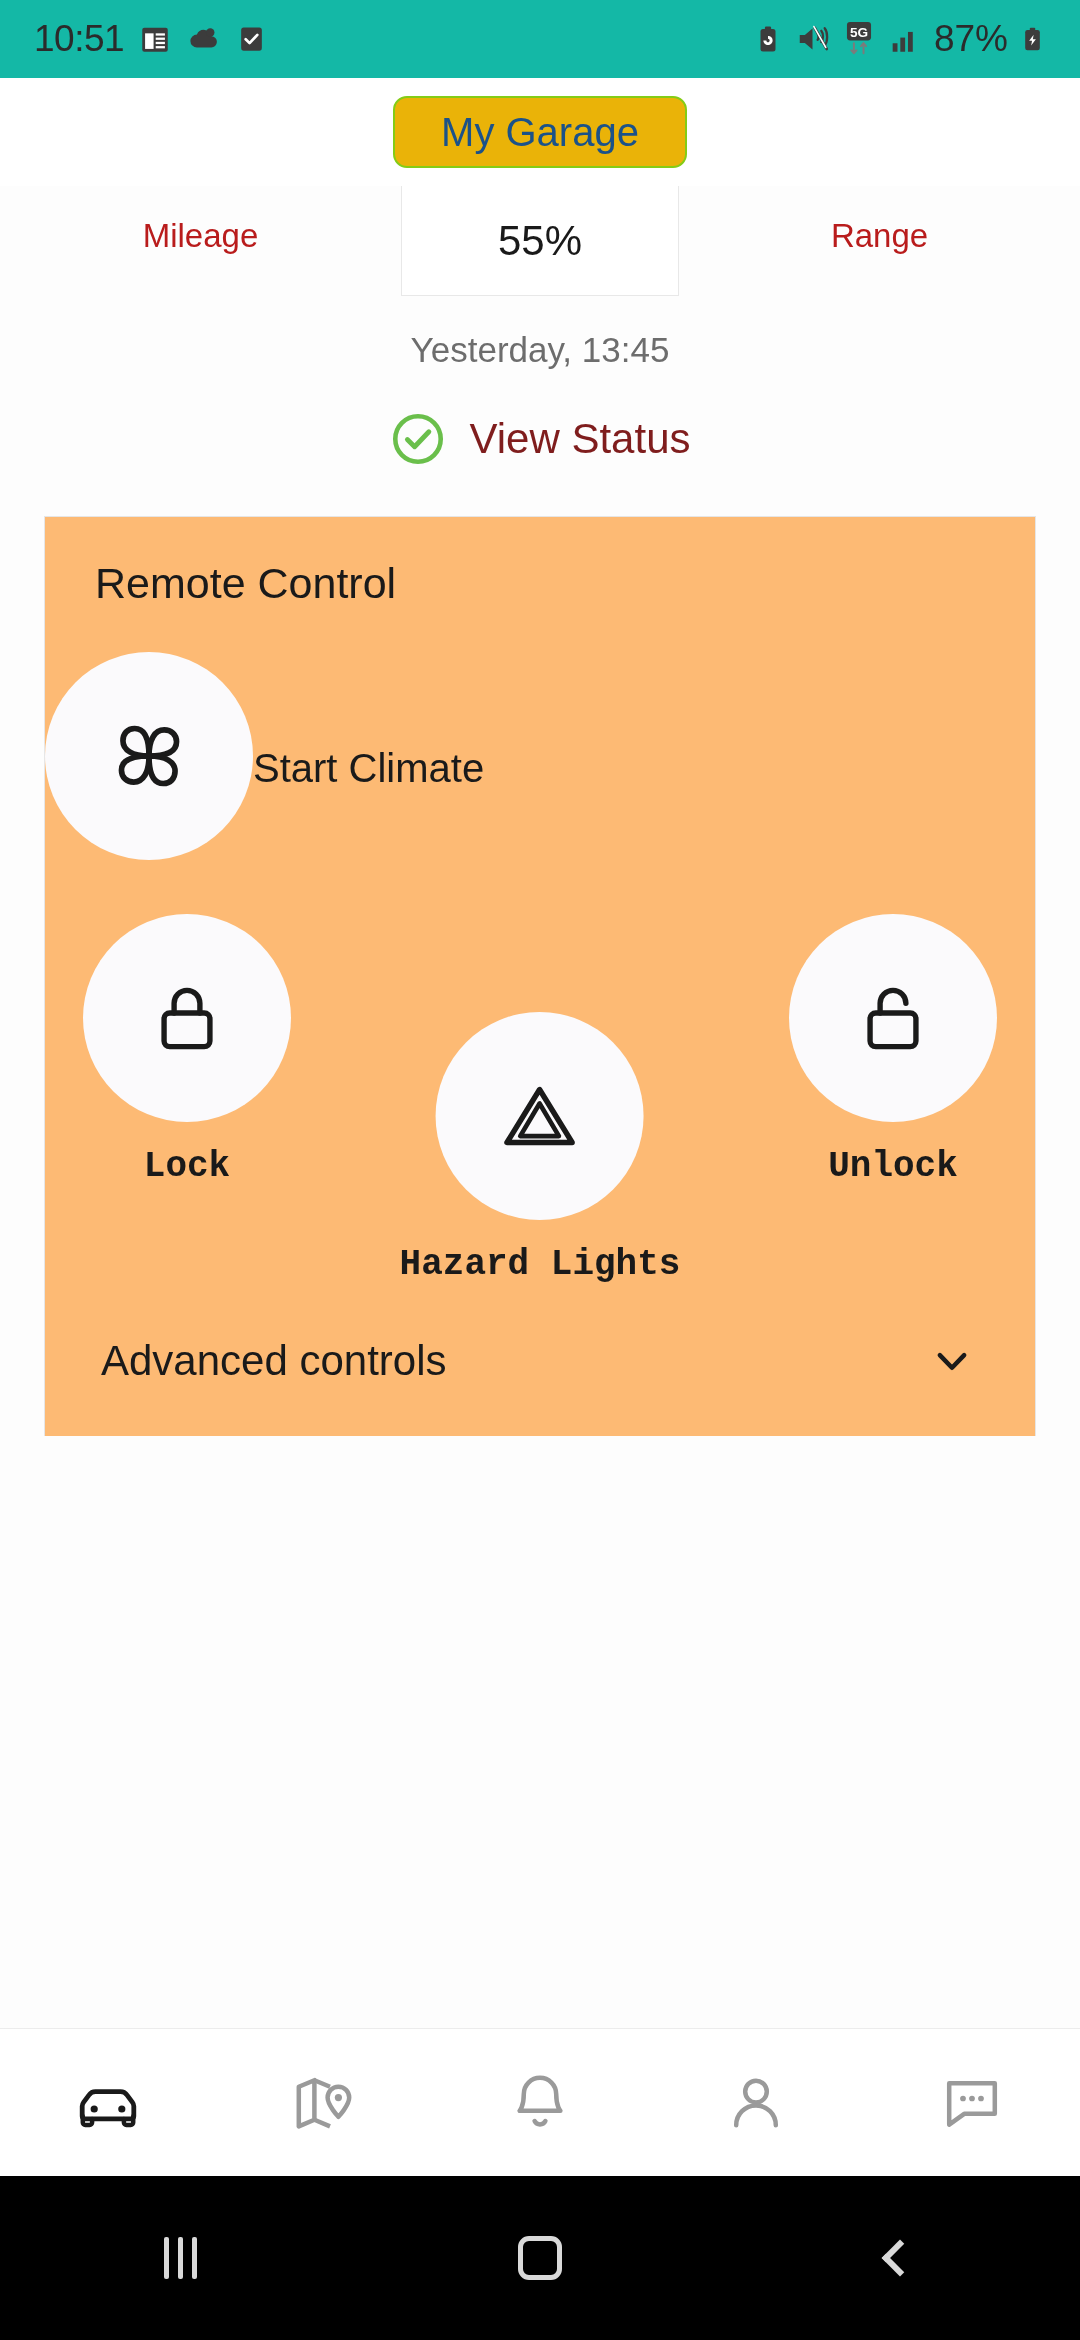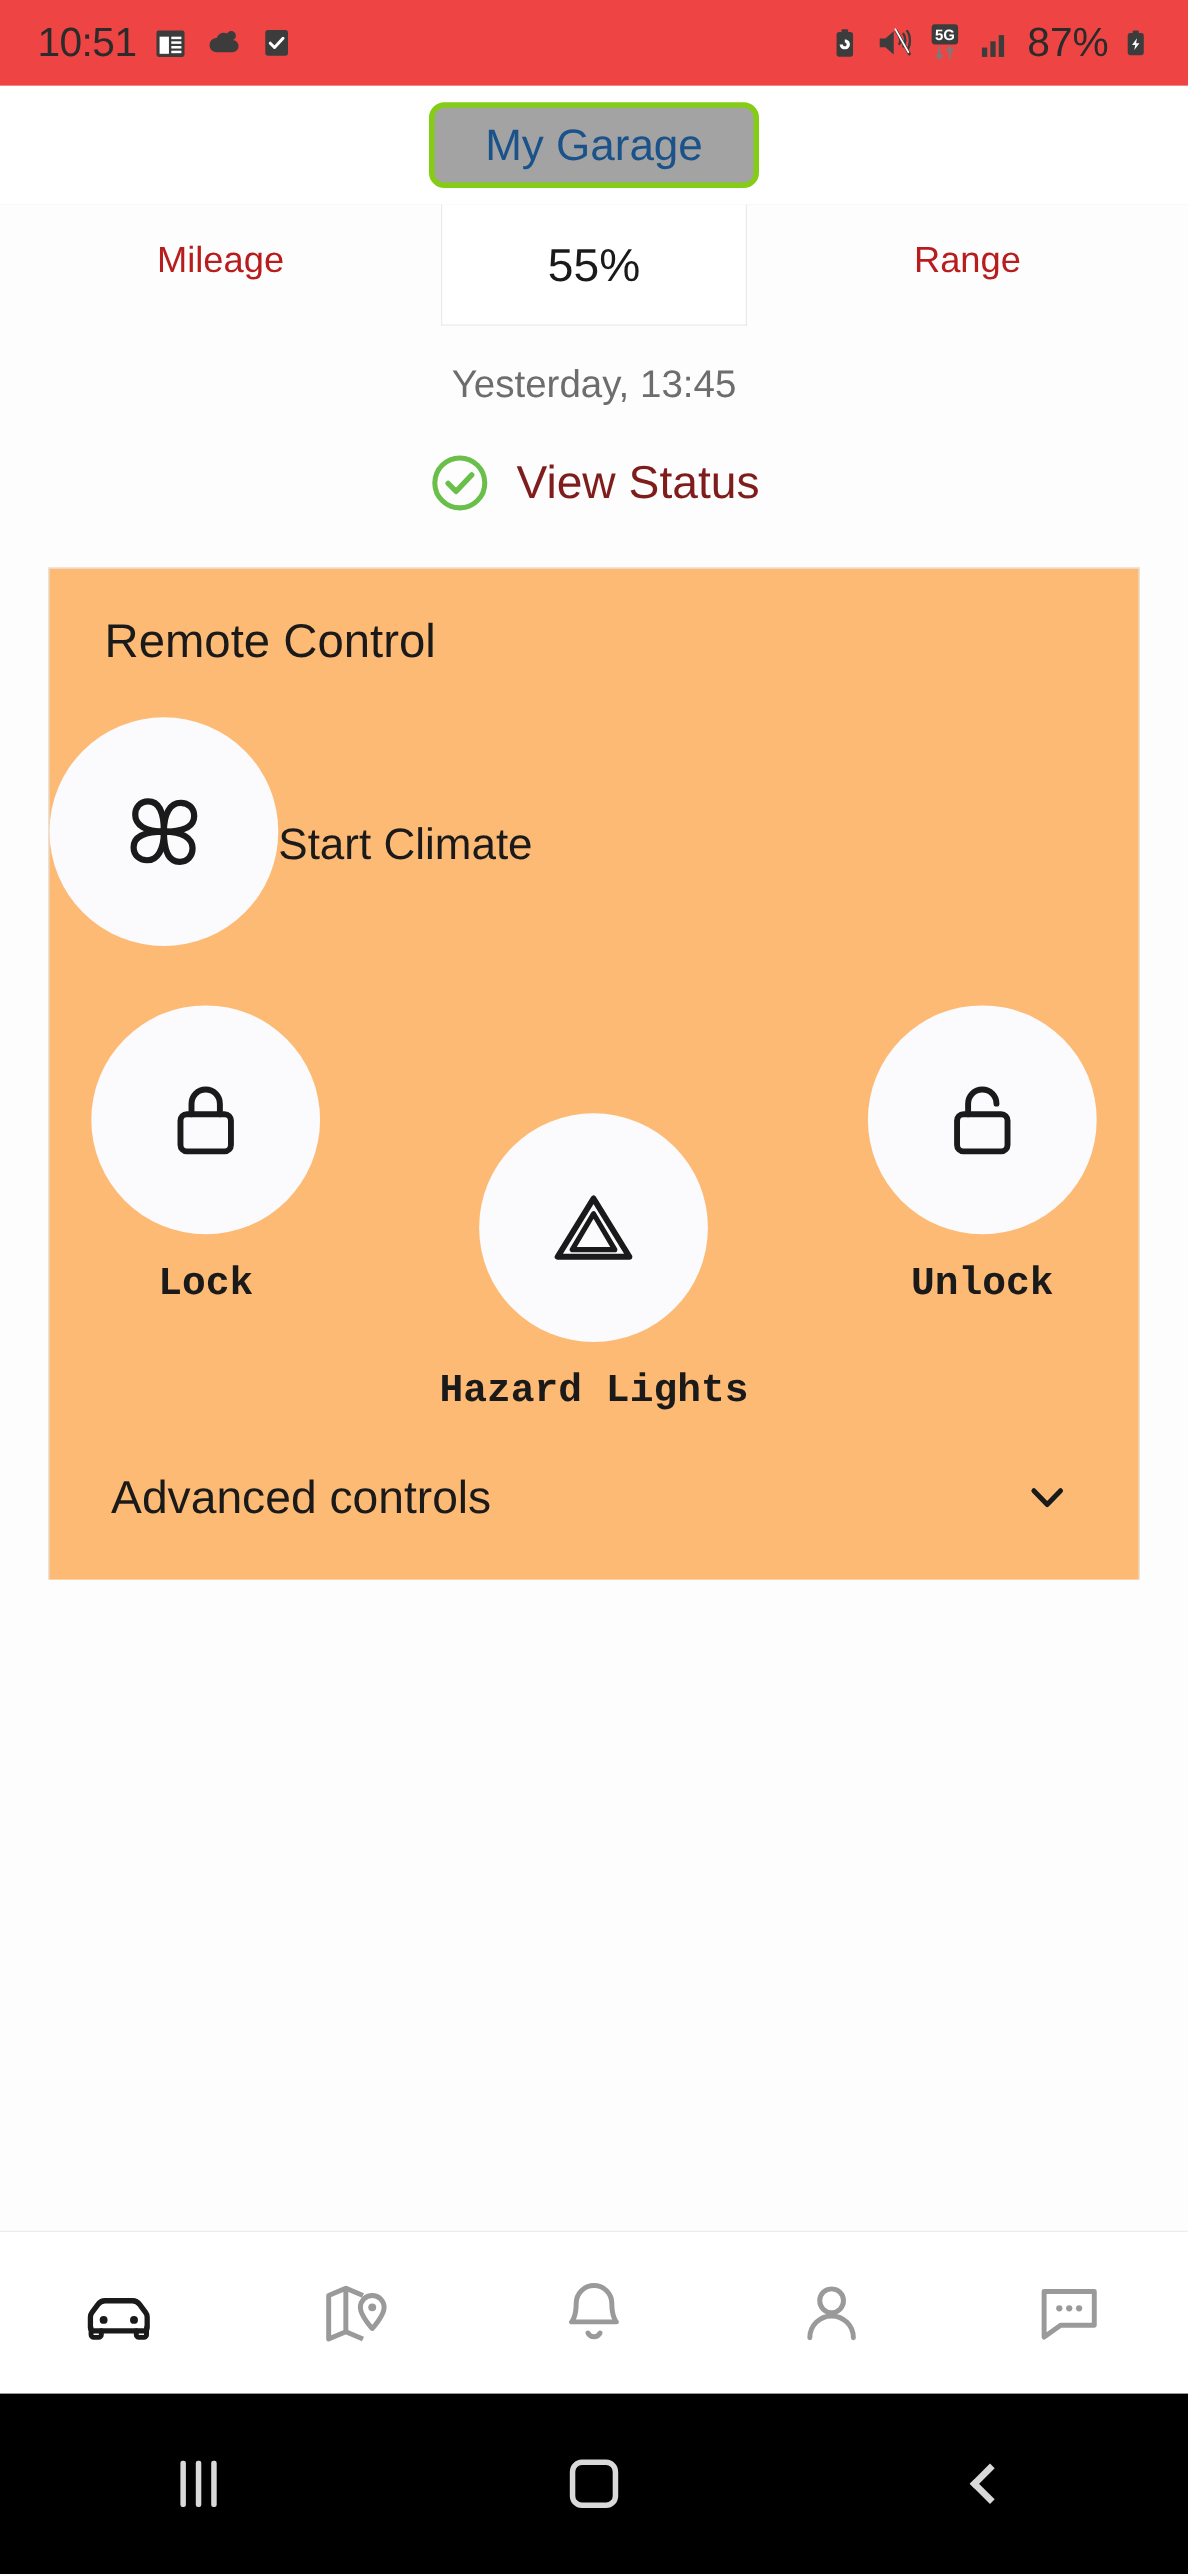--- a/index.html
+++ b/index.html
@@ -8,36 +8,36 @@
     font-family:"Liberation Sans", sans-serif;
     background:#ffffff;
     position:relative;
     overflow:hidden;
   }
 
   
   .statusbar{
     position:absolute; top:0; left:0; width:1080px; height:78px;
     display:flex; align-items:center; justify-content:space-between;
-    padding:0 34px; background:#ef4444;
+    padding:0 34px; background:#14b8a6;
   }
   .sb-left{ display:flex; align-items:center; gap:14px; }
   .sb-time{ font-size:37px; color:#2b2b2b; letter-spacing:-0.5px; }
   .sb-right{ display:flex; align-items:center; gap:11px; }
   .sb-pct{ font-size:37px; color:#2b2b2b; margin-left:2px; }
   .sbicon{ display:block; }
 
   
   .header{
     position:absolute; top:78px; left:0; width:1080px; height:108px;
     background:#ffffff; display:flex; align-items:center; justify-content:center;
   }
   .garage-btn{
-    border:5px solid #84cc16; border-radius:14px;
-    padding:14px 46px; background:#a3a3a3;
+    border:2px solid #84cc16; border-radius:14px;
+    padding:14px 46px; background:#eab308;
     color:#1b5289; font-size:40px; line-height:1;
   }
 
   
   .scroll-shadow{
     position:absolute; top:186px; left:0; width:1080px; height:8px;
     background:linear-gradient(to bottom, rgba(0,0,0,0.10), rgba(0,0,0,0));
   }
   .content{
     position:absolute; top:186px; left:0; width:1080px; height:1842px;

